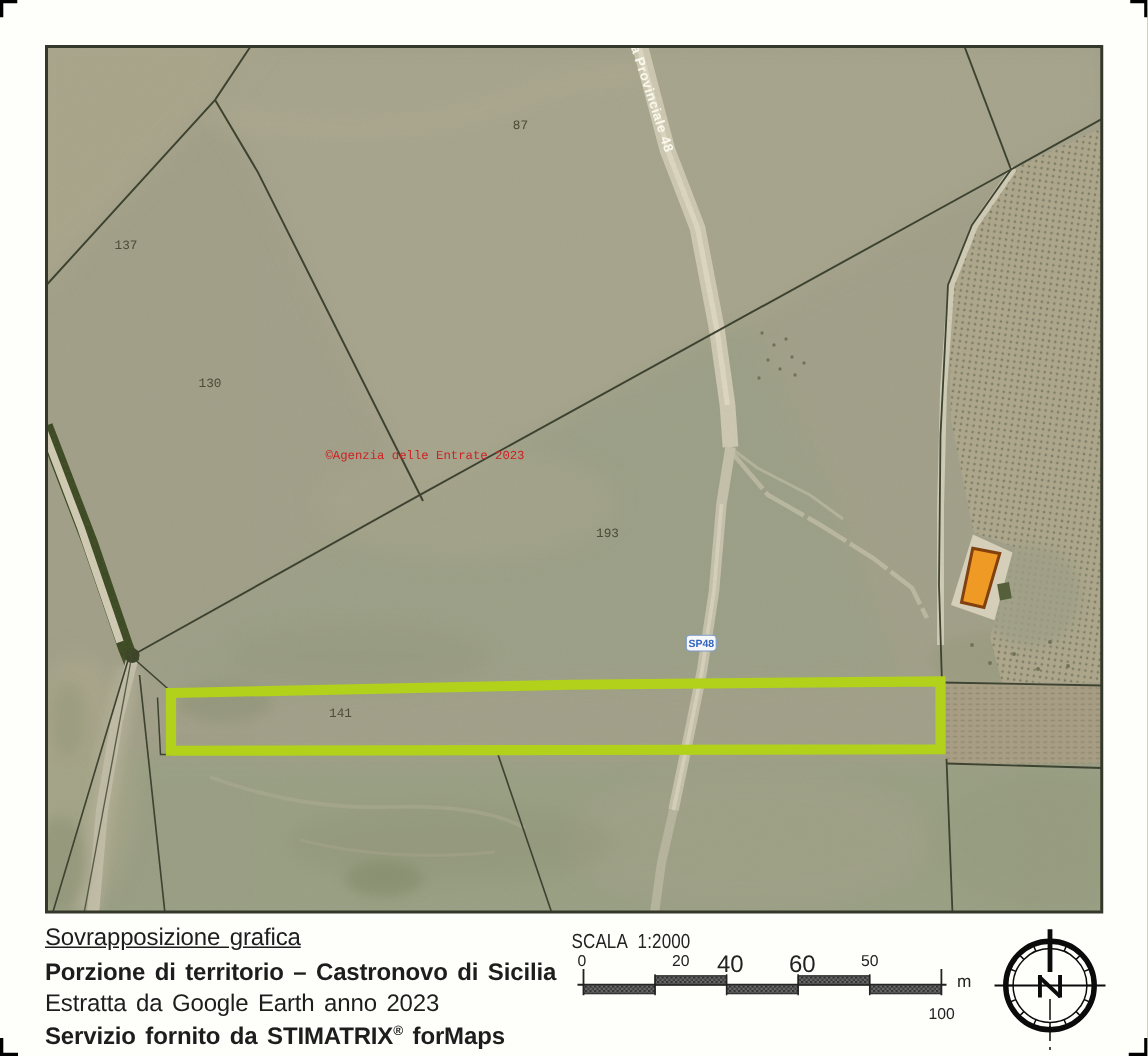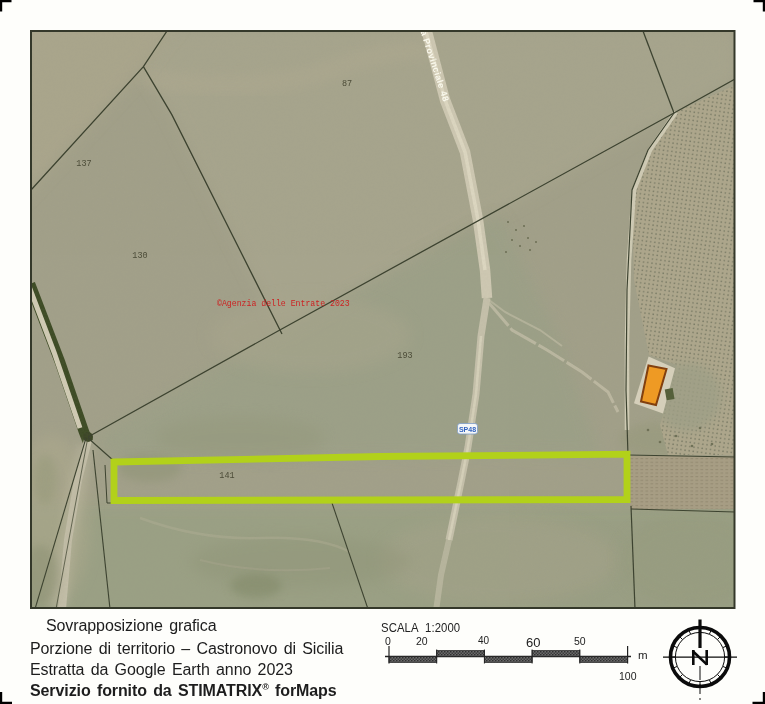--- a/index.html
+++ b/index.html
@@ -260,35 +260,35 @@
   <line x1="700" y1="666" x2="700" y2="700" stroke="#0b0b0b" stroke-width="1" stroke-dasharray="14 4 10 4"></line>
 
   <g stroke="#0b0b0b" stroke-width="2.6" fill="none">
     <line x1="693.3" y1="650" x2="693.3" y2="665"></line>
     <line x1="692.6" y1="651" x2="707" y2="664.6"></line>
     <line x1="706.7" y1="650" x2="706.7" y2="665"></line>
   </g>
 </g>
 </svg>
 
-<div class="abs caption" style="left:46px;top:617px;">Sovrapposizione grafica</div>
-
-<div class="abs caption" style="left:30px;top:640px;">Porzione di territorio – Castronovo di Sicilia</div>
+<div class="abs caption" style="left:30px;top:617px;text-decoration:underline;">Sovrapposizione grafica</div>
+
+<div class="abs caption" style="left:30px;top:640px;font-weight:bold;">Porzione di territorio – Castronovo di Sicilia</div>
 
 <div class="abs caption" style="left:30px;top:661px;">Estratta da Google Earth anno 2023</div>
 
 <div class="abs caption" style="left:30px;top:682px;font-weight:bold;">Servizio fornito da STIMATRIX<sup style="font-size:9px;">®</sup> forMaps</div>
 
 <div class="abs" style="left:381px;top:620px;font-size:13.5px;color:#222;letter-spacing:0.1px;transform:scaleX(0.84);transform-origin:0 0;">SCALA&nbsp; 1:2000</div>
 
 <div class="abs" style="left:385px;top:635px;font-size:10.5px;color:#222;">0</div>
 
-<div class="abs" style="left:416px;top:635px;font-size:10.5px;color:#222;text-align:center;">20</div>
-
-<div class="abs" style="left:478px;top:635px;font-size:10px;color:#222;text-align:right;">40</div>
-
-<div class="abs" style="left:526px;top:635px;font-size:13px;color:#222;">60</div>
+<div class="abs" style="left:448px;top:635px;font-size:10.5px;color:#222;text-align:center;">20</div>
+
+<div class="abs" style="left:478px;top:635px;font-size:16px;color:#222;text-align:right;">40</div>
+
+<div class="abs" style="left:526px;top:635px;font-size:16px;color:#222;">60</div>
 
 <div class="abs" style="left:574px;top:635px;font-size:10.5px;color:#222;">50</div>
 
 <div class="abs" style="left:619px;top:635px;font-size:10.5px;color:#222;margin-top:35px;">100</div>
 
 <div class="abs" style="left:638px;top:649px;font-size:11.5px;color:#222;">m</div>
 
 </body></html>

